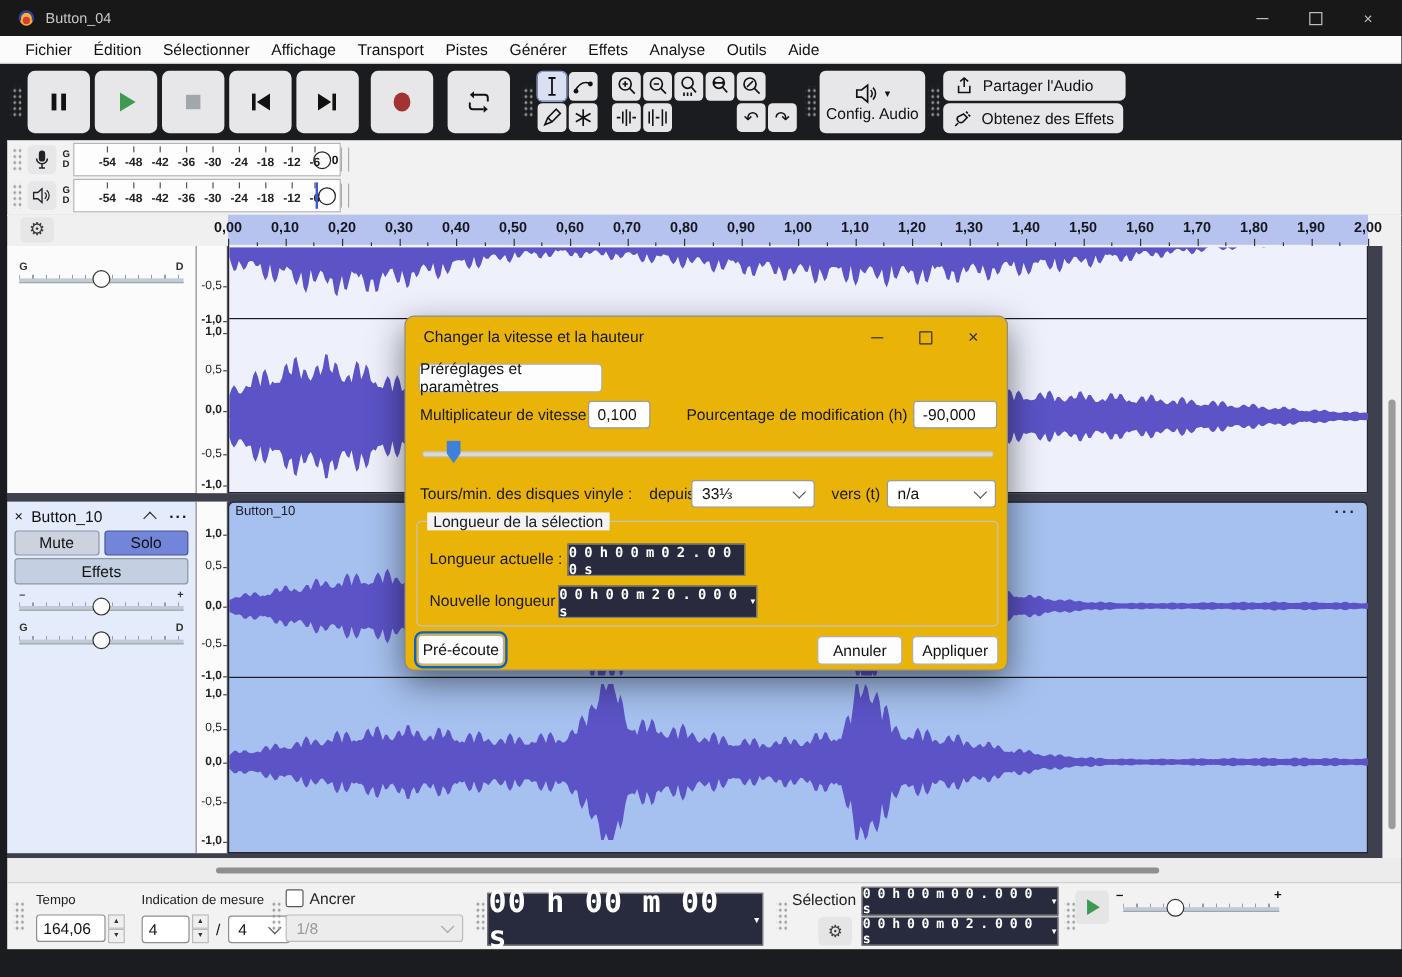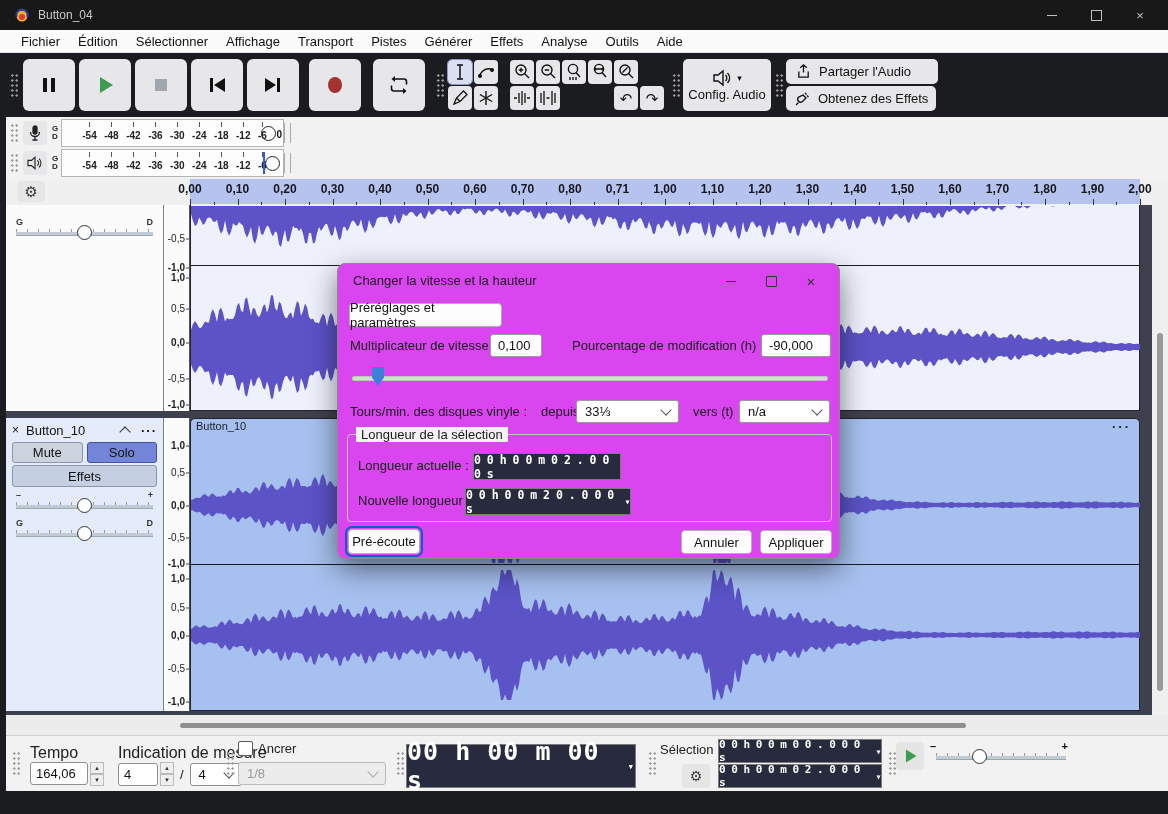--- a/index.html
+++ b/index.html
@@ -71,35 +71,35 @@
   .sliderrow{position:absolute;left:8px;right:8px;height:26px;}
   .sliderrow .end{position:absolute;top:0;font-size:9px;font-weight:bold;color:#333;}
   .sl-track{position:absolute;left:2px;right:2px;top:15px;height:3px;background:#c2cad6;border-bottom:1px solid #9aa;}
   .sl-ticks{position:absolute;left:2px;right:2px;top:12px;height:4px;background-image:repeating-linear-gradient(90deg,#99a 0 1px,transparent 1px 11px);}
   .sl-thumb{position:absolute;top:8px;width:15px;height:15px;border-radius:50%;background:#fdfdfd;border:1.4px solid #333;box-sizing:border-box;}
   
   #hscrollrow{left:6px;top:715px;width:1162px;height:20px;background:#ececec;}
   #hthumb{position:absolute;left:174px;top:8px;width:786px;height:5px;background:#8f8f8f;border-radius:3px;}
   
   #bottombar{left:6px;top:735px;width:1162px;height:55px;background:#f2f2f2;border-top:1px solid #d0d0d0;}
-  .small-label{font-size:16px;color:#222;}
+  .small-label{font-size:11px;color:#222;}
   .field{background:#fff;border:1px solid #8f8f8f;border-radius:3px;display:flex;align-items:center;padding:0 5px;box-sizing:border-box;font-size:13px;}
   .spincol{display:flex;flex-direction:column;justify-content:center;margin-left:2px;}
   .spincol span{font-size:6px;line-height:6px;color:#333;padding:2px 3px;background:#efefef;border:1px solid #bbb;}
   .chev{width:7px;height:7px;border-right:1.5px solid #555;border-bottom:1.5px solid #555;transform:rotate(45deg);margin-top:-3px;}
   .combo{background:#fff;border:1px solid #8f8f8f;border-radius:3px;display:flex;align-items:center;justify-content:space-between;padding:0 8px;box-sizing:border-box;font-size:13px;}
   .combo.dis{background:#ececec;color:#9a9a9a;border-color:#bbb;}
   .combo.dis .chev{border-color:#aaa;}
   .darktime{background:#272b3d;border:1px solid #7b7b7b;color:#fff;font-family:"DejaVu Sans Mono",monospace;font-weight:bold;display:flex;align-items:center;justify-content:center;}
   .caret{color:#fff;font-size:10px;margin-left:4px;}
   .checkbox{width:13px;height:13px;border:1px solid #5a5a5a;background:#fff;border-radius:2px;display:inline-block;}
   #statusbar{left:0;top:790px;width:1168px;height:24px;background:#f2f2f2;border-top:1px solid #cfcfcf;display:flex;align-items:center;font-size:12px;color:#222;}
   .vsep{width:1px;height:16px;background:#cccccc;margin:0 6px;}
   
-  #dialog{left:337px;top:263px;width:501px;height:294px;background:#d946ef;border:1px solid #8b8b8b;border-radius:8px;
+  #dialog{left:337px;top:263px;width:501px;height:294px;background:#eab308;border:1px solid #8b8b8b;border-radius:8px;
      box-shadow:0 10px 28px rgba(0,0,0,.5);z-index:50;}
   #dlg-title{position:absolute;left:0;top:0;right:0;height:33px;display:flex;align-items:center;}
   #dlg-title .t{margin-left:15px;font-size:13px;color:#1a1a1a;}
   .dwbtn{width:40px;height:30px;display:flex;align-items:center;justify-content:center;color:#333;}
   .dmax{width:9px;height:9px;border:1px solid #333;border-radius:1px;}
   .dmin{width:10px;height:1px;background:#333;}
   .dbtn{background:#fdfdfd;border:1px solid #b0b0b0;border-radius:4px;font-size:13px;display:flex;align-items:center;justify-content:center;color:#111;}
   .dlabel{position:absolute;font-size:13px;color:#1a1a1a;white-space:nowrap;}
   .dinput{position:absolute;background:#fff;border:1px solid #9a9a9a;border-radius:3px;font-size:13px;display:flex;align-items:center;padding:0 7px;box-sizing:border-box;}
   #dlg-slider-track{position:absolute;left:14px;top:112px;width:474px;height:3px;background:#d9d9d9;border:1px solid #c2c2c2;border-radius:2px;}
@@ -383,21 +383,21 @@
         <div class="rtick" style="left: 445.25px; height: 3px;"></div>
         <span class="rlabel" style="left: 469px;">0,60</span>
         <div class="rtick" style="left: 469px; height: 6px;"></div>
         <div class="rtick" style="left: 492.75px; height: 3px;"></div>
         <span class="rlabel" style="left: 516.5px;">0,70</span>
         <div class="rtick" style="left: 516.5px; height: 6px;"></div>
         <div class="rtick" style="left: 540.25px; height: 3px;"></div>
         <span class="rlabel" style="left: 564px;">0,80</span>
         <div class="rtick" style="left: 564px; height: 6px;"></div>
         <div class="rtick" style="left: 587.75px; height: 3px;"></div>
-        <span class="rlabel" style="left: 611.5px;">0,71</span>
+        <span class="rlabel" style="left: 611.5px;">0,90</span>
         <div class="rtick" style="left: 611.5px; height: 6px;"></div>
         <div class="rtick" style="left: 635.25px; height: 3px;"></div>
         <span class="rlabel" style="left: 659px;">1,00</span>
         <div class="rtick" style="left: 659px; height: 6px;"></div>
         <div class="rtick" style="left: 682.75px; height: 3px;"></div>
         <span class="rlabel" style="left: 706.5px;">1,10</span>
         <div class="rtick" style="left: 706.5px; height: 6px;"></div>
         <div class="rtick" style="left: 730.25px; height: 3px;"></div>
         <span class="rlabel" style="left: 754px;">1,20</span>
         <div class="rtick" style="left: 754px; height: 6px;"></div>

